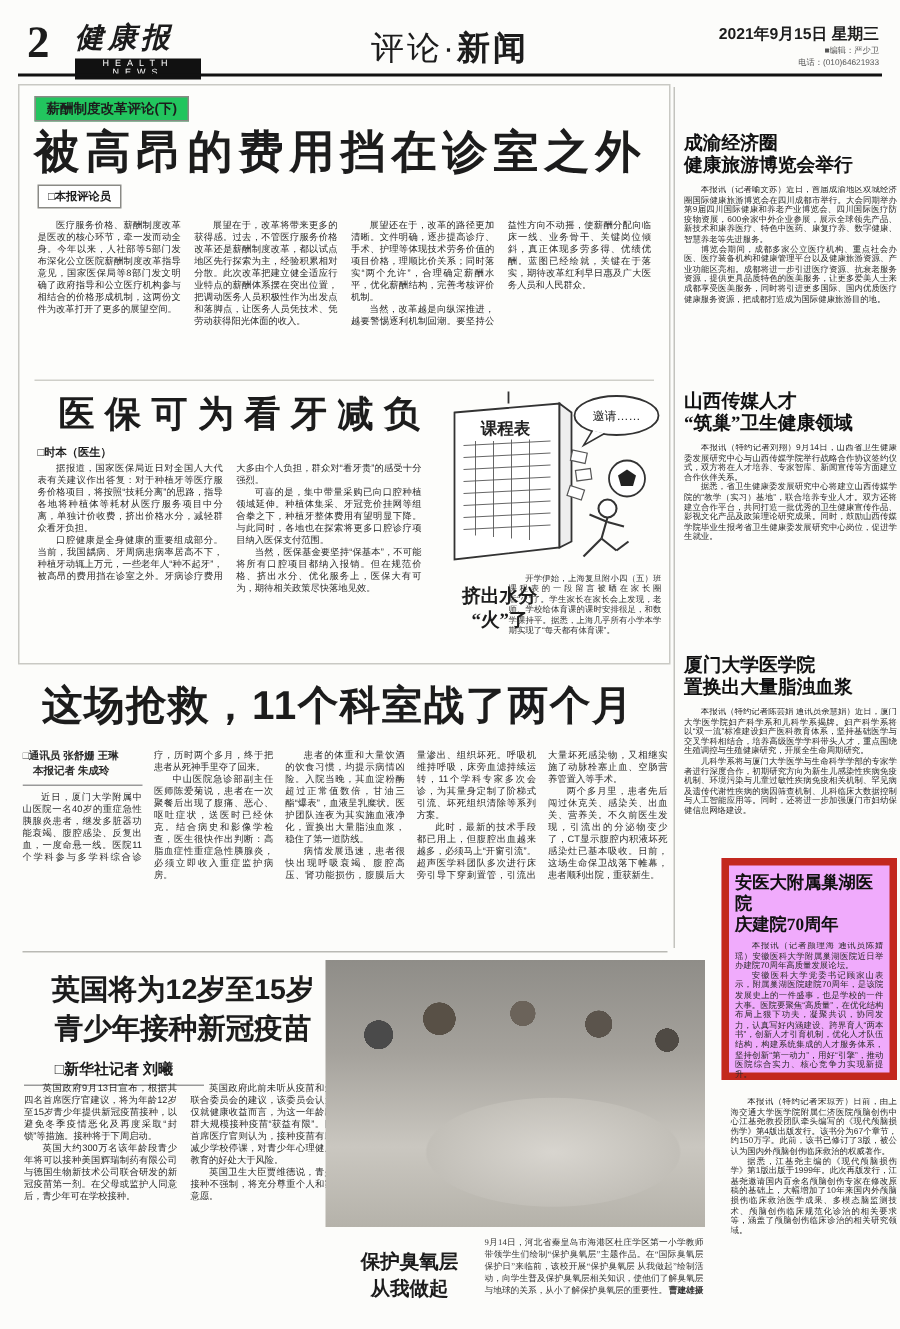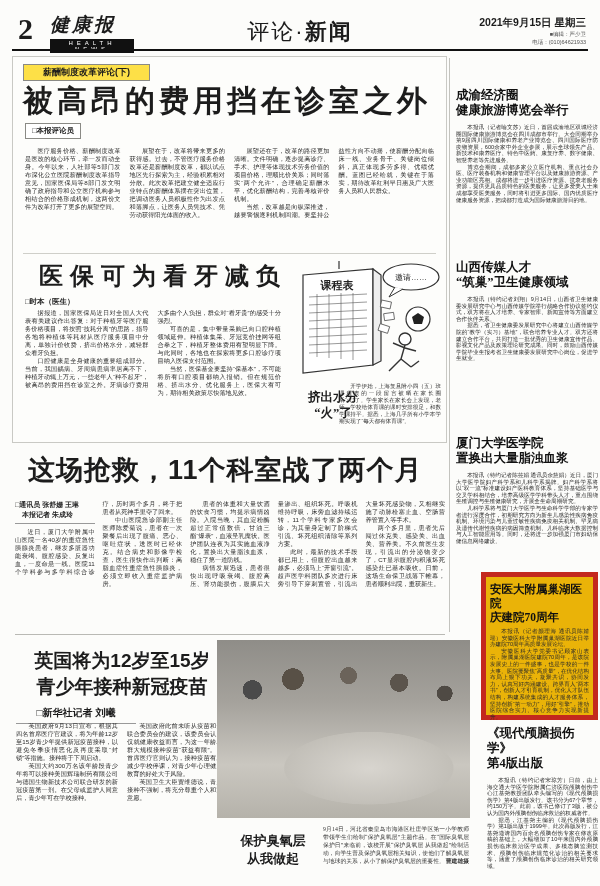--- a/index.html
+++ b/index.html
@@ -18,21 +18,21 @@
   .mast-small{font-size:5.5px;color:#555;line-height:1.5;}
   .mast-rule{position:absolute;left:12px;right:12px;top:49px;height:2px;background:#111;}
   
   .body-cols{font-size:6.2px;line-height:8px;text-align:justify;color:#2a2a2a;overflow:hidden;}
   .body-cols p{margin:0;text-indent:2em;}
   .rail-body{font-size:5.6px;line-height:6.6px;text-align:justify;color:#2a2a2a;overflow:hidden;}
   .rail-body p{margin:0;text-indent:2em;}
   .rail-head{font-family:"Liberation Serif","DejaVu Serif",serif;font-weight:bold;font-size:12.5px;line-height:15px;color:#111;}
   
   .sec1{position:absolute;left:12px;top:56px;width:433px;height:385px;border:1px solid #c9c9c4;background:#fdfdfb;}
-  .kicker{position:absolute;left:10px;top:7px;background:#fde047;border:1px solid #8a8a85;font-size:9px;font-weight:bold;padding:1px 19px;}
+  .kicker{position:absolute;left:10px;top:7px;background:#22c55e;border:1px solid #8a8a85;font-size:9px;font-weight:bold;padding:1px 7px;}
   .h1{position:absolute;left:10px;top:24px;font-family:"Liberation Serif","DejaVu Serif",serif;
       font-weight:bold;font-size:30px;letter-spacing:4px;white-space:nowrap;}
   .byline-box{position:absolute;left:12px;top:66px;border:1px solid #8a8a85;font-size:7.5px;font-weight:bold;padding:2px 6px;background:#fff;}
   .a1-body{position:absolute;left:12px;top:90px;width:409px;height:100px;column-count:4;column-gap:9px;}
   .sec1-divider{position:absolute;left:10px;top:196px;width:413px;height:1px;background:#cfcfc9;}
   .h2{position:absolute;left:26px;top:203px;font-family:Liberation Serif, serif;
       font-weight:bold;font-size:24px;letter-spacing:7px;white-space:nowrap;}
   .byline2{position:absolute;left:12px;top:240px;font-size:7.5px;font-weight:bold;}
   .a2-body{position:absolute;left:12px;top:252px;width:256px;height:126px;column-count:2;column-gap:9px;}
   
@@ -65,21 +65,21 @@
        linear-gradient(180deg,#8f8d88 0%,#a5a29c 35%,#cac7c0 70%,#b5b2aa 100%);}
   .caption-box{position:absolute;left:217px;top:822px;width:253px;height:56px;}
   .caption-title{position:absolute;left:14px;top:10px;width:84px;text-align:center;
       font-family:"Liberation Serif","DejaVu Serif",serif;font-weight:bold;font-size:13px;line-height:18px;}
   .caption-text{position:absolute;left:106px;top:3px;width:146px;height:52px;
       font-family:"Liberation Serif","DejaVu Serif",serif;font-size:5.8px;line-height:8px;text-align:justify;color:#333;overflow:hidden;}
   .caption-text .photographer{font-weight:bold;float:right;}
   
   .rail-divider{position:absolute;left:449px;top:58px;width:1px;height:574px;background:#c3c3be;}
   .r-item{position:absolute;left:456px;width:142px;}
-  .redbox{position:absolute;left:481px;top:572px;width:117px;height:148px;border:5px solid #c3281e;background:#eab308;
+  .redbox{position:absolute;left:481px;top:572px;width:117px;height:148px;border:5px solid #c3281e;background:#f0abfc;
       box-sizing:border-box;padding:5px 4px;}
   .redbox .rail-head{font-size:11.5px;line-height:14px;}
   .redbox .rail-body{margin-top:4px;height:92px;}
   .r5{position:absolute;left:487px;top:726px;width:111px;}
   .small-gap{height:6px;}
 </style>
 </head>
 <body>
 
 <div class="page">
@@ -260,24 +260,20 @@
       <span>安医大附属巢湖医院</span><br>
       <span>庆建院70周年</span>
     </div>
     <div class="rail-body">
         <p>本报讯（记者颜理海 通讯员陈婧瑶）安徽医科大学附属巢湖医院近日举办建院70周年高质量发展论坛。</p>
         <p>安徽医科大学党委书记顾家山表示，附属巢湖医院建院70周年，是该院发展史上的一件盛事，也是学校的一件大事。医院要聚焦“高质量”，在优化结构布局上狠下功夫，凝聚共识，协同发力，认真写好内涵建设、跨界育人“两本书”，创新人才引育机制，优化人才队伍结构，构建系统集成的人才服务体系，坚持创新“第一动力”，用好“引擎”，推动医院综合实力、核心竞争力实现新提升。</p>
       </div>
   </div>
 
   <div class="r5">
-    <div class="rail-head">
-      <span>《现代颅脑损伤学》</span><br>
-      <span>第4版出版</span>
-    </div>
     <div class="small-gap"></div>
     <div class="rail-body" style="height:112px;">
         <p>本报讯（特约记者宋琼芳）日前，由上海交通大学医学院附属仁济医院颅脑创伤中心江基尧教授团队牵头编写的《现代颅脑损伤学》第4版出版发行。该书分为67个章节，约150万字。此前，该书已修订了3版，被公认为国内外颅脑创伤临床救治的权威著作。</p>
         <p>据悉，江基尧主编的《现代颅脑损伤学》第1版出版于1999年。此次再版发行，江基尧邀请国内百余名颅脑创伤专家在修改原稿的基础上，大幅增加了10年来国内外颅脑损伤临床救治医学成果、多模态脑监测技术、颅脑创伤临床规范化诊治的相关要求等，涵盖了颅脑创伤临床诊治的相关研究领域。</p>
       </div>
   </div>
 
 </div>
 
 </body></html>

